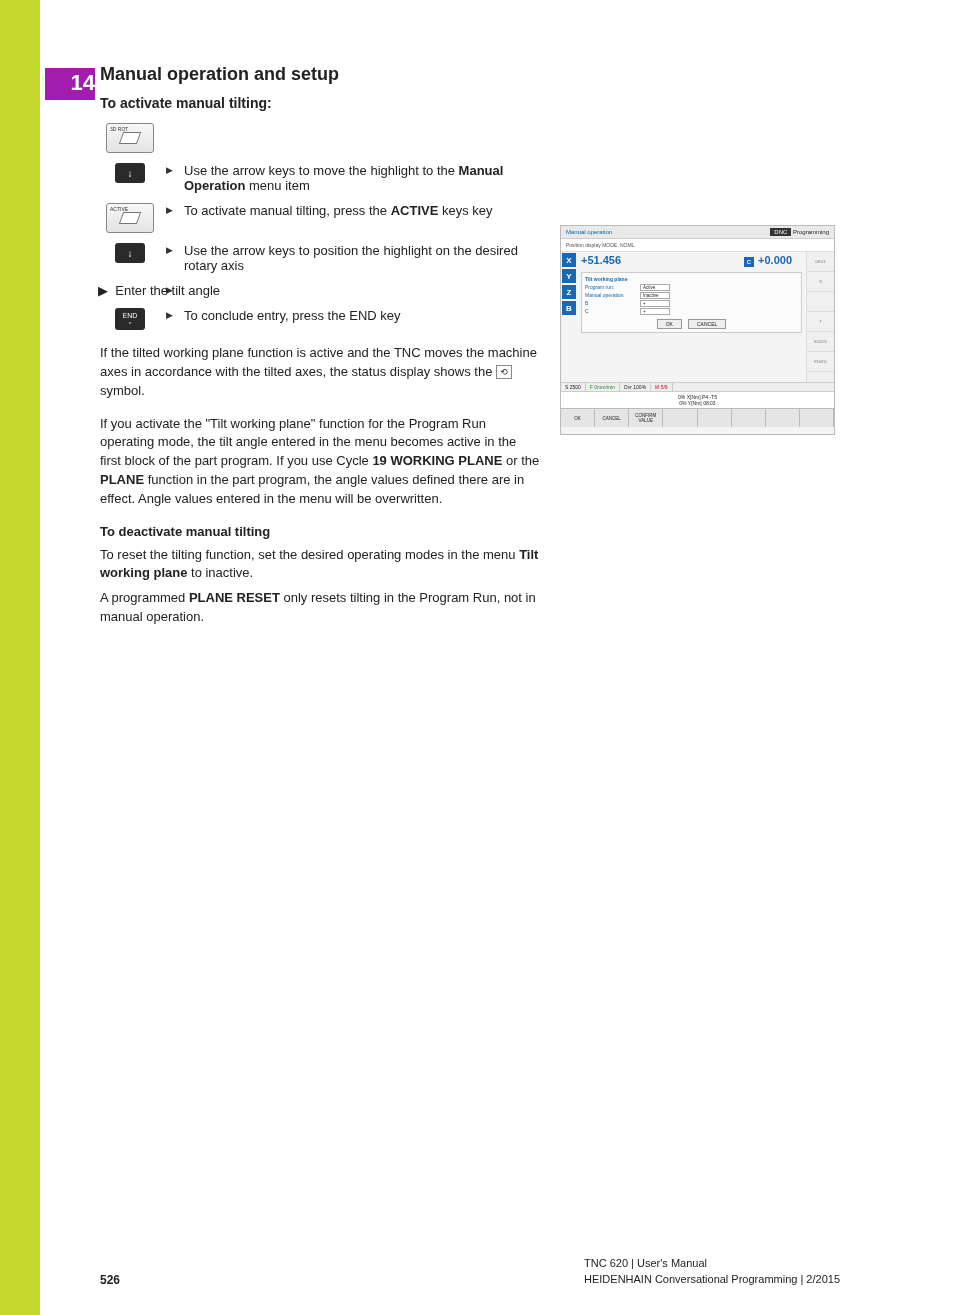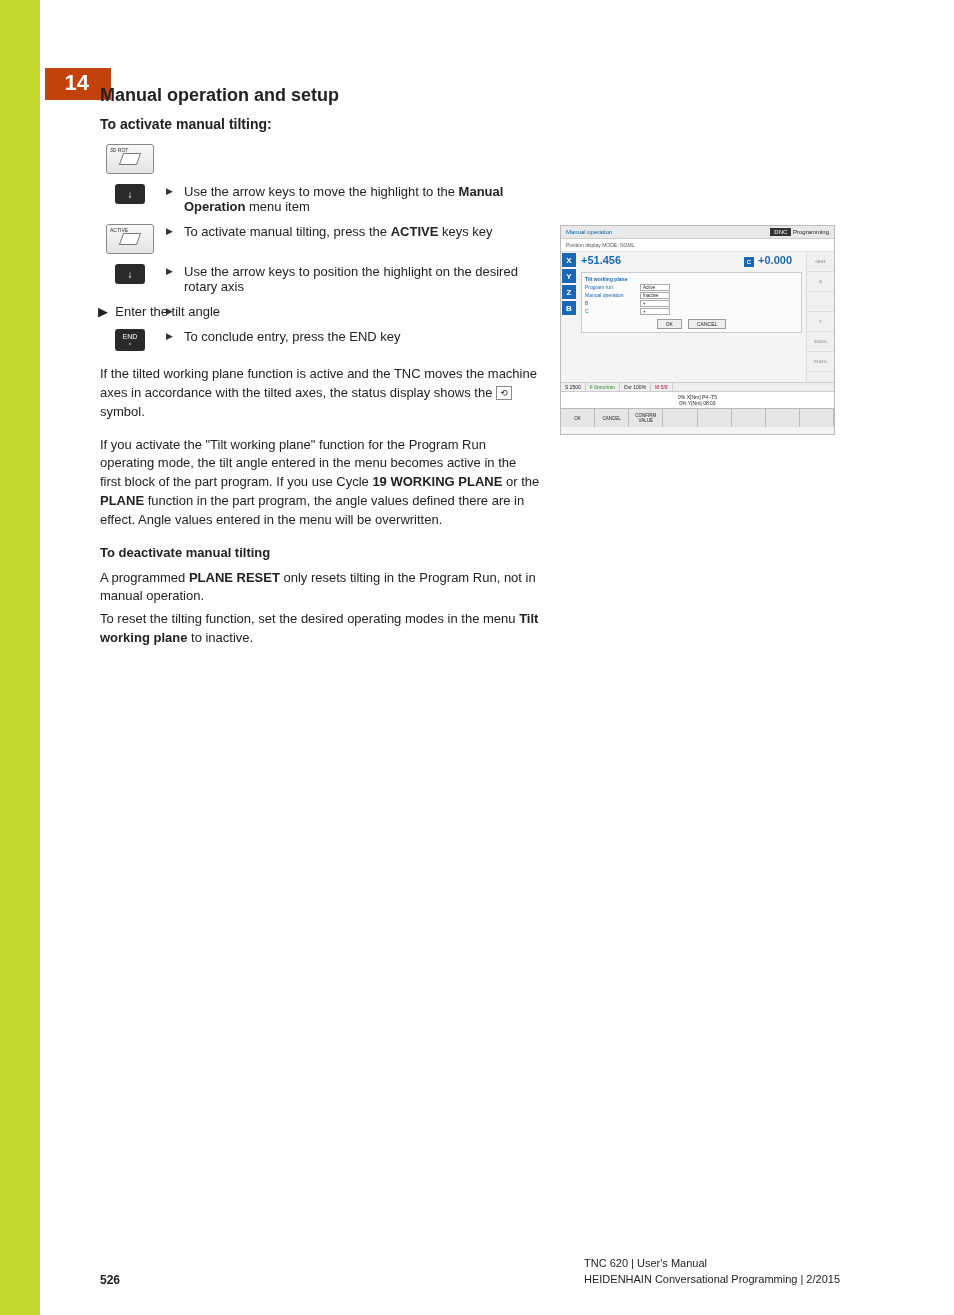--- a/index.html
+++ b/index.html
@@ -1,19 +1,19 @@
 <!DOCTYPE html>
 <html><head>
 <meta charset="utf-8">
 <style>
   * { margin: 0; padding: 0; box-sizing: border-box; }
   body { font-family: Arial, Helvetica, sans-serif; font-size: 13px; color: #222; width: 954px; height: 1315px; position: relative; background: #fff; }
   .sidebar { position: absolute; left: 0; top: 0; width: 40px; height: 100%; background: #c4d82e; }
-  .chapter-num { position: absolute; left: 45px; top: 68px; width: 66px; text-align: right; font-size: 22px; font-weight: bold; color: #fff; background: #c2410c; padding: 2px 22px 4px 2px; }
-  .content { position: absolute; left: 100px; top: 85px; width: 760px; }
+  .chapter-num { position: absolute; left: 45px; top: 68px; width: 50px; text-align: right; font-size: 22px; font-weight: bold; color: #fff; background: #a21caf; padding: 2px 0 4px 2px; }
+  .content { position: absolute; left: 100px; top: 64px; width: 760px; }
   .h1 { font-size: 18px; font-weight: bold; margin-bottom: 10px; }
   .h2 { font-size: 16px; font-weight: bold; color: #555; margin-bottom: 60px; }
   .h3 { font-size: 14px; font-weight: bold; margin-bottom: 12px; }
   .body-col { width: 440px; }
   .step { display: flex; margin-bottom: 10px; }
   .step-icon { width: 60px; flex-shrink: 0; display: flex; justify-content: center; align-items: flex-start; }
   .step-text { flex: 1; padding-left: 24px; position: relative; }
   .step-text::before { content: "▶"; position: absolute; left: 6px; top: 2px; font-size: 9px; color: #333; }
   .softkey { width: 48px; height: 30px; border: 1px solid #888; background: linear-gradient(#f7f7f7,#e4e4e4); border-radius: 3px; font-size: 6px; display: flex; align-items: center; justify-content: center; position: relative; }
   .softkey .cube { width: 18px; height: 12px; border: 1px solid #777; transform: skewX(-20deg); background: #fff; }
@@ -114,25 +114,25 @@
 
     <div class="para">
       <span>If the tilted working plane function is active and the TNC moves the machine axes in accordance with the tilted axes, the status display shows the </span><span class="inline-icon">⟲</span><span> symbol.</span>
     </div>
 
     <div class="para">
       <span>If you activate the "Tilt working plane" function for the Program Run operating mode, the tilt angle entered in the menu becomes active in the first block of the part program. If you use Cycle </span><span class="bold">19 WORKING PLANE</span><span> or the </span><span class="bold">PLANE</span><span> function in the part program, the angle values defined there are in effect. Angle values entered in the menu will be overwritten.</span>
     </div>
 
     <div class="para bold">To deactivate manual tilting</div>
+    <div class="para" style="margin-top:4px;">
+      <span>To reset the tilting function, set the desired operating modes in the menu </span><span class="bold">Tilt working plane</span><span> to inactive.</span>
+    </div>
     <div class="para" style="margin-top:6px;">
       <span>A programmed </span><span class="bold">PLANE RESET</span><span> only resets tilting in the Program Run, not in manual operation.</span>
-    </div>
-    <div class="para" style="margin-top:4px;">
-      <span>To reset the tilting function, set the desired operating modes in the menu </span><span class="bold">Tilt working plane</span><span> to inactive.</span>
     </div>
   </div>
 </div>
 
 <div class="screenshot">
   <div class="scr-header">
     <span class="scr-hdr-l">Manual operation</span>
     <span><span class="scr-hdr-r">DNC</span> <span>Programming</span></span>
   </div>
   <div class="scr-sub">Position display MODE: NOML.</div>

